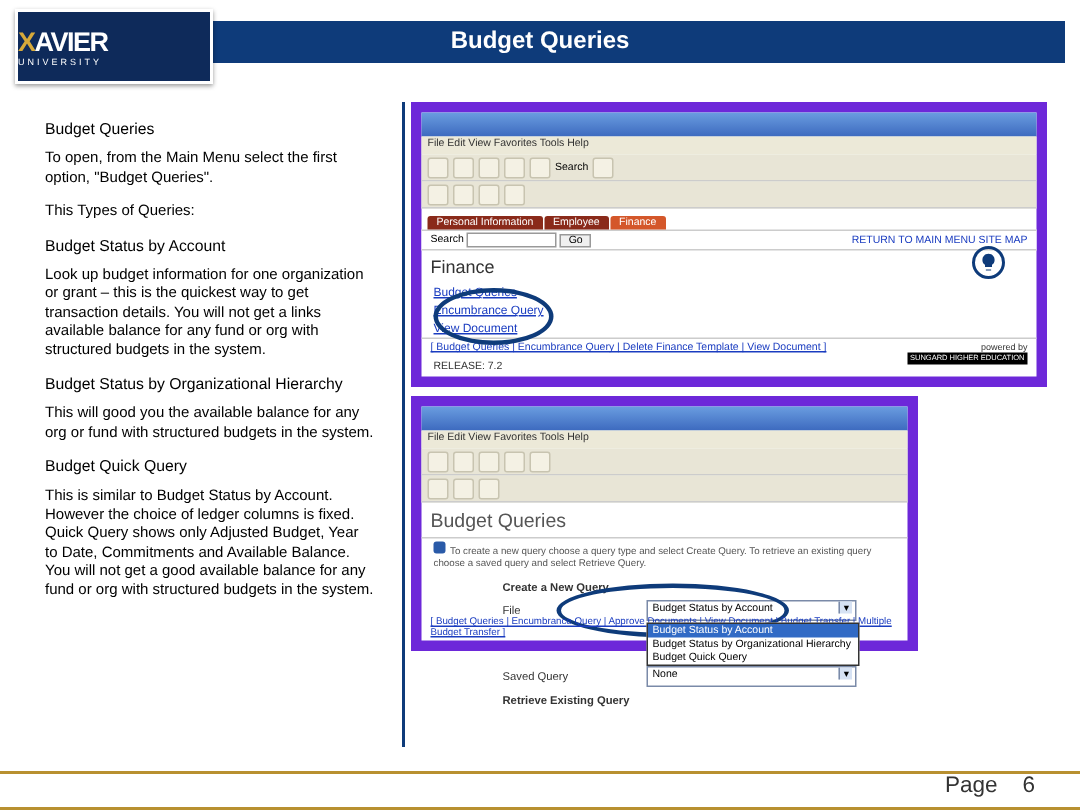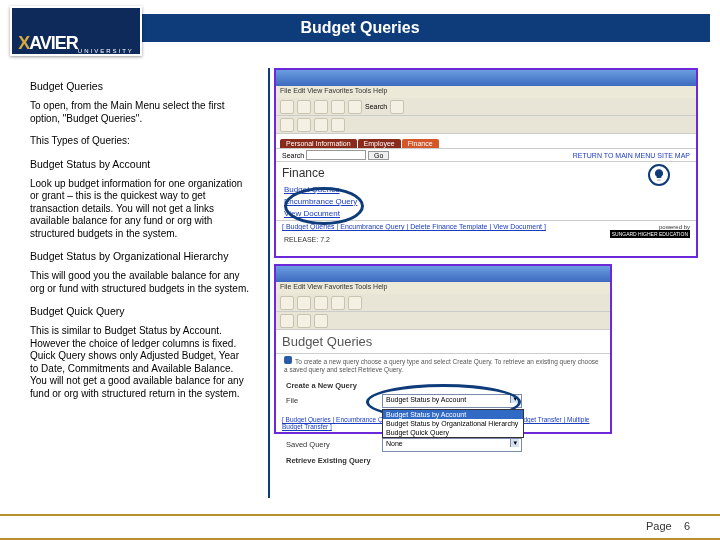--- a/index.html
+++ b/index.html
@@ -36,22 +36,22 @@
   }
   .logo {
     position: absolute;
     top: 6px;
     left: 10px;
     width: 132px;
     height: 50px;
     background: #0e2a5a;
     border: 2px solid #fff;
     display: flex;
-    flex-direction: row;
-    align-items: flex-end;
+    flex-direction: column;
+    align-items: flex-start;
     justify-content: center;
     box-shadow: 0 1px 3px rgba(0,0,0,0.4);
   }
   .logo-x {
     color: #fff;
     font-weight: bold;
     font-size: 18px;
     letter-spacing: -1px;
   }
   .logo-x .gold { color: #d6a93a; }
@@ -78,21 +78,21 @@
   .right-col {
     position: absolute;
     top: 68px;
     left: 268px;
     right: 18px;
     bottom: 40px;
     border-left: 2px solid #0e3b7a;
     padding-left: 0;
   }
   .mock {
-    border: 2px solid #6d28d9;
+    border: 7px solid #6d28d9;
     background: #eef1f5;
     position: absolute;
   }
   .mock1 {
     top: 0; left: 4px; right: 4px; height: 190px;
     background: #fff;
   }
   .mock-title {
     height: 16px;
     background: linear-gradient(#6a9de0, #3d6abf);
@@ -226,21 +226,21 @@
     padding: 2px 8px 4px;
     line-height: 1.3;
   }
   .form-row {
     display: flex;
     gap: 6px;
     padding: 2px 10px;
     font-size: 7.5px;
     align-items: center;
   }
-  .form-label { width: 90px; color:#333; }
+  .form-label { width: 90px; color:#333;margin-left:44px; }
   .dropdown {
     width: 140px; height: 14px;
     border: 1px solid #7a8aa8;
     background: #fff;
     font-size: 7px;
     position: relative;
     padding: 1px 3px;
   }
   .dropdown::after {
     content: "▾";
@@ -265,21 +265,21 @@
     position: absolute;
     top: 118px; left: 90px;
     width: 155px; height: 36px;
     border: 3px solid #0e3b7a;
     border-radius: 50%;
   }
   .footer {
     position: absolute;
     bottom: 6px;
     right: 30px;
-    font-size: 11px;
+    font-size: 15px;
     color: #333;
   }
   .footer-line {
     position: absolute;
     bottom: 22px;
     left: 0; right: 0;
     height: 2px;
     background: #b89030;
   }
   .bot-links {
@@ -306,21 +306,21 @@
 
   <div class="left-col">
     <div class="section-title">Budget Queries</div>
     <div class="para">To open, from the Main Menu select the first option, "Budget Queries".</div>
     <div class="para">This Types of Queries:</div>
     <div class="section-title">Budget Status by Account</div>
     <div class="para">Look up budget information for one organization or grant – this is the quickest way to get transaction details. You will not get a links available balance for any fund or org with structured budgets in the system.</div>
     <div class="section-title">Budget Status by Organizational Hierarchy</div>
     <div class="para">This will good you the available balance for any org or fund with structured budgets in the system.</div>
     <div class="section-title">Budget Quick Query</div>
-    <div class="para">This is similar to Budget Status by Account. However the choice of ledger columns is fixed. Quick Query shows only Adjusted Budget, Year to Date, Commitments and Available Balance. You will not get a good available balance for any fund or org with structured return in the system.</div>
+    <div class="para">This is similar to Budget Status by Account. However the choice of ledger columns is fixed. Quick Query shows only Adjusted Budget, Year to Date, Commitments and Available Balance. You will not get a good available balance for any fund or org with structured budgets in the system.</div>
   </div>
 
   <div class="right-col">
 
     <div class="mock mock1">
       <div class="mock-title"></div>
       <div class="mock-menu">File  Edit  View  Favorites  Tools  Help</div>
       <div class="mock-toolbar">
         <div class="tb-btn"></div>
         <div class="tb-btn"></div>

